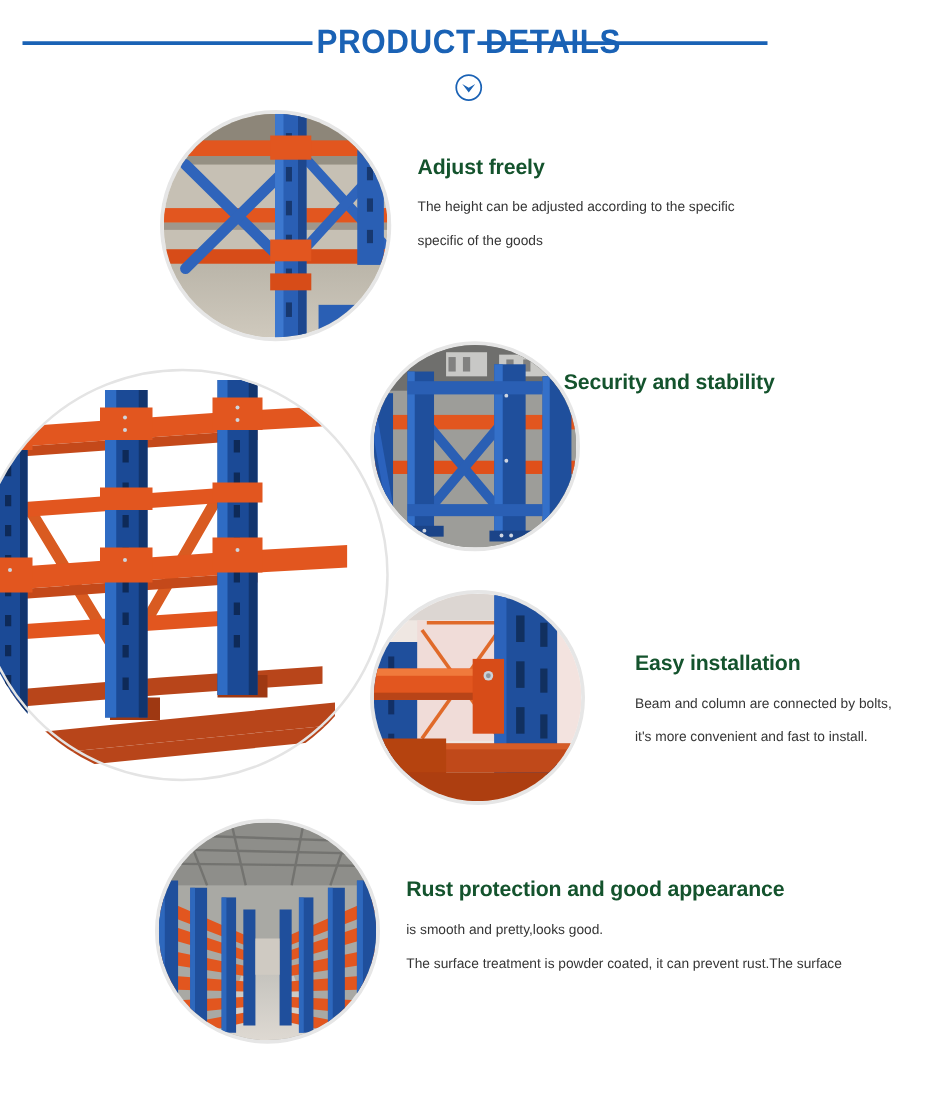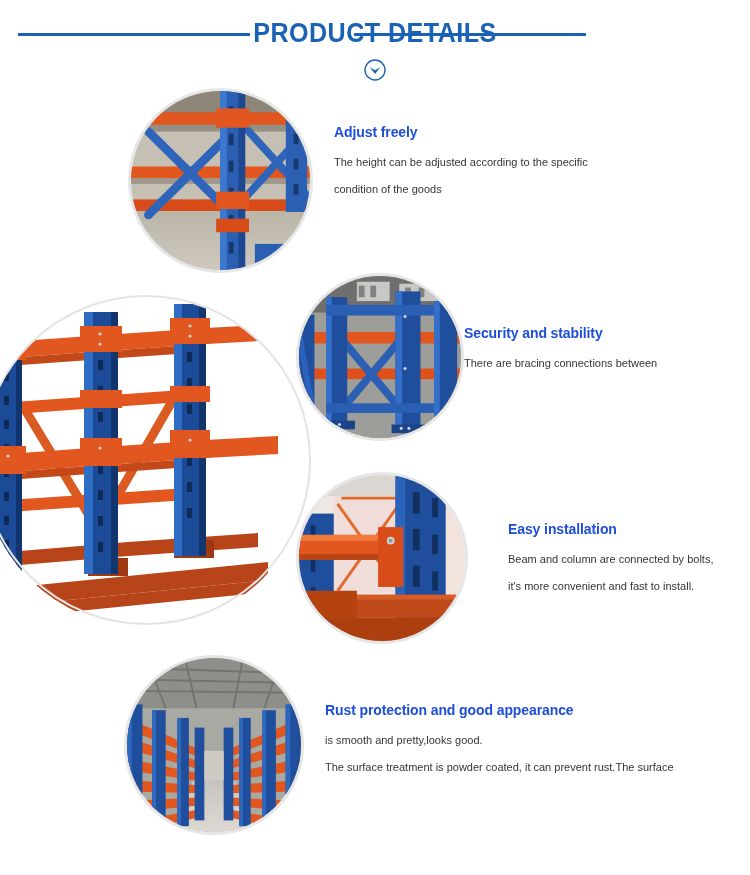--- a/index.html
+++ b/index.html
@@ -3,37 +3,37 @@
 <meta charset="utf-8">
 <style>
   html,body{margin:0;padding:0;}
   body{
     width:750px;height:875px;background:#ffffff;
     font-family:"Liberation Sans",sans-serif;
     position:relative;overflow:hidden;
   }
 
   
-  .header{position:absolute;left:0;top:0;width:606px;height:90px;}
+  .header{position:absolute;left:0;top:0;width:606px;height:90px;padding-left:28px;}
   .hdr-rule{position:absolute;top:33px;height:3px;background:#1a62b5;}
   .hdr-rule.left{left:18px;width:232px;}
   .hdr-rule.right{right:20px;width:232px;}
   .hdr-title{
     position:absolute;left:0;top:18px;width:750px;text-align:center;
     font-size:27px;font-weight:bold;color:#1a62b5;
     letter-spacing:0.5px;line-height:30px;
     font-family:"Liberation Sans",sans-serif;
     transform:scaleX(0.93);
   }
   .hdr-chev{position:absolute;left:361px;top:56px;width:28px;height:28px;}
 
   
   .row{position:absolute;}
   .txt-head{
-    font-size:14px;font-weight:bold;color:#1d4ed8;
+    font-size:17px;font-weight:bold;color:#14532d;
     margin:0 0 9px 0;letter-spacing:-0.1px;white-space:nowrap;
   }
   .txt-body{
     font-size:11px;color:#353535;line-height:27px;margin:0;
   }
 
   
   .circ{
     position:absolute;border-radius:50%;overflow:hidden;
     background:#fff;border:3px solid #e6e6e6;
@@ -109,21 +109,21 @@
     <rect x="88" y="104" width="34" height="18" fill="#e2561f"></rect>
     <rect x="88" y="132" width="34" height="14" fill="#d74c18"></rect>
 
     <rect x="128" y="158" width="30" height="27" fill="#2a5fb4"></rect>
   </svg>
 </div>
 
 <div class="row" style="left:334px;top:124px;width:400px;">
   <p class="txt-head">Adjust freely</p>
   <p class="txt-body">The height can be adjusted according to the specific</p>
-  <p class="txt-body">condition of the goods</p>
+  <p class="txt-body">specific of the goods</p>
 </div>
 
 <div class="circ" style="left:296px;top:273px;width:168px;height:168px;">
   <svg class="art" viewBox="0 0 168 168" preserveAspectRatio="xMidYMid slice">
     <rect width="168" height="168" fill="#8f8f8c"></rect>
     <rect y="0" width="168" height="38" fill="#6f6f6d"></rect>
     <rect y="38" width="168" height="130" fill="#9d9d99"></rect>
 
     <g fill="#d9d9d6" opacity="0.85">
       <rect x="60" y="6" width="34" height="20"></rect>
@@ -165,23 +165,22 @@
       <circle cx="34" cy="154" r="1.6"></circle>
         <circle cx="42" cy="154" r="1.6"></circle>
       <circle cx="106" cy="158" r="1.6"></circle>
         <circle cx="114" cy="158" r="1.6"></circle>
       <circle cx="110" cy="42" r="1.6"></circle>
         <circle cx="110" cy="96" r="1.6"></circle>
     </g>
   </svg>
 </div>
 
-<div class="row" style="left:464px;top:296px;width:274px;margin-top:29px;">
+<div class="row" style="left:451px;top:296px;width:274px;">
   <p class="txt-head">Security and stability</p>
-  <p class="txt-body">There are bracing connections between</p>
 </div>
 
 <div class="circ" style="left:296px;top:472px;width:172px;height:172px;">
   <svg class="art" viewBox="0 0 172 172" preserveAspectRatio="xMidYMid slice">
     <rect width="172" height="172" fill="#efe7e2"></rect>
     <rect x="0" y="0" width="172" height="22" fill="#dcd6d2"></rect>
 
     <rect x="36" y="22" width="70" height="100" fill="#f0dcd8"></rect>
     <rect x="132" y="30" width="40" height="94" fill="#f3e3df"></rect>
 

